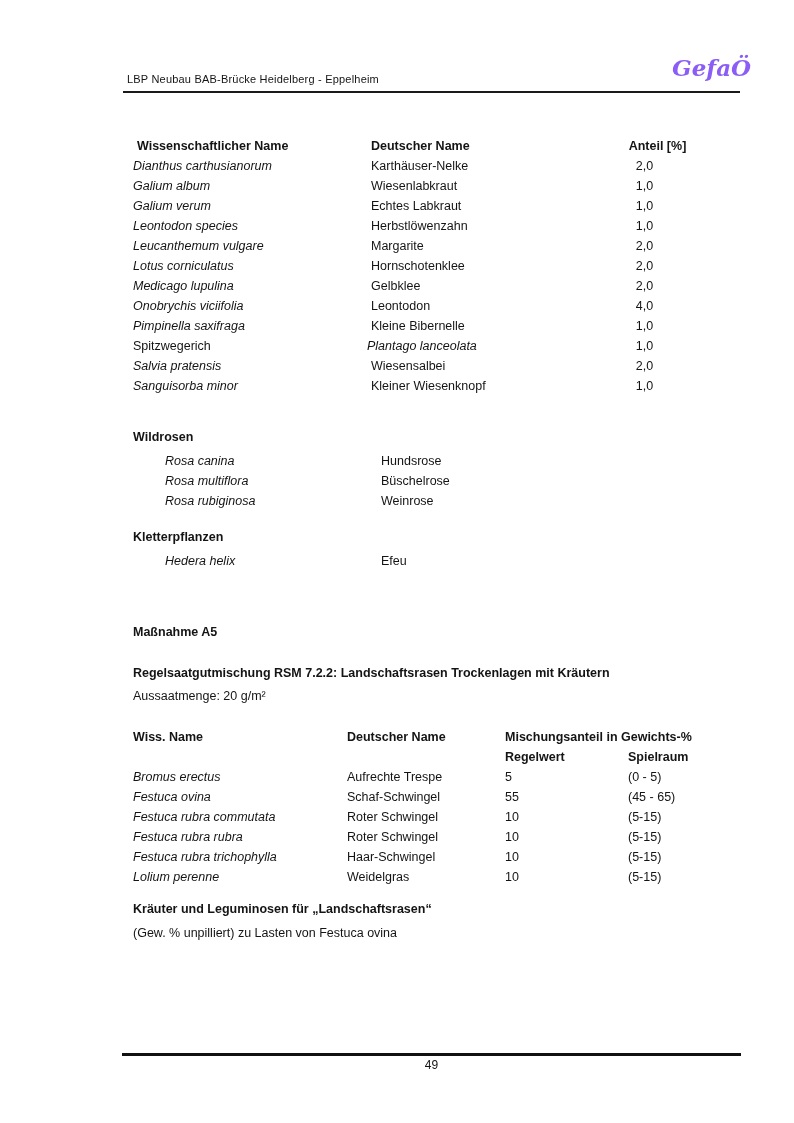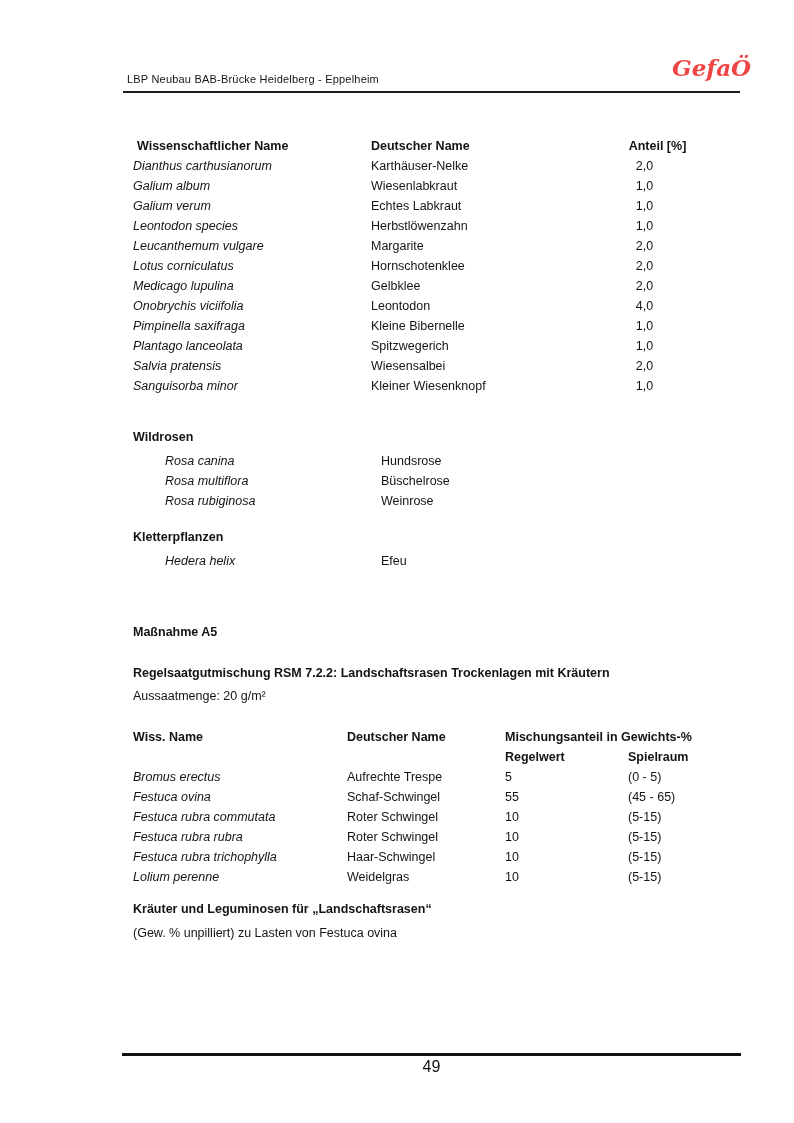--- a/index.html
+++ b/index.html
@@ -48,29 +48,29 @@
   .tb2 .c4{width:112px;}
   .tb2 .cspan{width:235px;}
   .tb2 .cblank{width:372px;}
 
   
   .foot-h{left:133px;top:902px;}
   .foot-t{left:133px;top:923px;height:20px;line-height:20px;}
 
   
   .footer-rule{left:122px;top:1053px;width:619px;height:3px;background:#111111;}
-  .page-num{left:122px;top:1058px;width:619px;text-align:center;font-size:16px;}
+  .page-num{left:122px;top:1058px;width:619px;text-align:center;font-size:12px;}
 </style>
 </head>
 <body>
 
 <div class="page">
 
   <span class="abs ph-title">LBP Neubau BAB-Brücke Heidelberg - Eppelheim</span>
-  <span class="abs logo" id="logo" style="color: #ef4444;">GefaÖ</span>
+  <span class="abs logo" id="logo" style="color: #8b5cf6;">GefaÖ</span>
   <div class="abs header-rule"></div>
 
   <div class="abs t1">
     <div class="row hdr b">
       <span class="cell c1">Wissenschaftlicher Name</span>
       <span class="cell c2">Deutscher Name</span>
       <span class="cell c3">Anteil [%]</span>
     </div>
     <div class="rows">
   <div class="row">
@@ -121,22 +121,22 @@
     <span class="cell c3">4,0</span>
   </div>
 
   <div class="row">
     <span class="cell c1 sci">Pimpinella saxifraga</span>
     <span class="cell c2">Kleine Bibernelle</span>
     <span class="cell c3">1,0</span>
   </div>
 
   <div class="row">
+    <span class="cell c2">Spitzwegerich</span>
     <span class="cell c1 sci">Plantago lanceolata</span>
-    <span class="cell c2">Spitzwegerich</span>
     <span class="cell c3">1,0</span>
   </div>
 
   <div class="row">
     <span class="cell c1 sci">Salvia pratensis</span>
     <span class="cell c2">Wiesensalbei</span>
     <span class="cell c3">2,0</span>
   </div>
 
   <div class="row">

